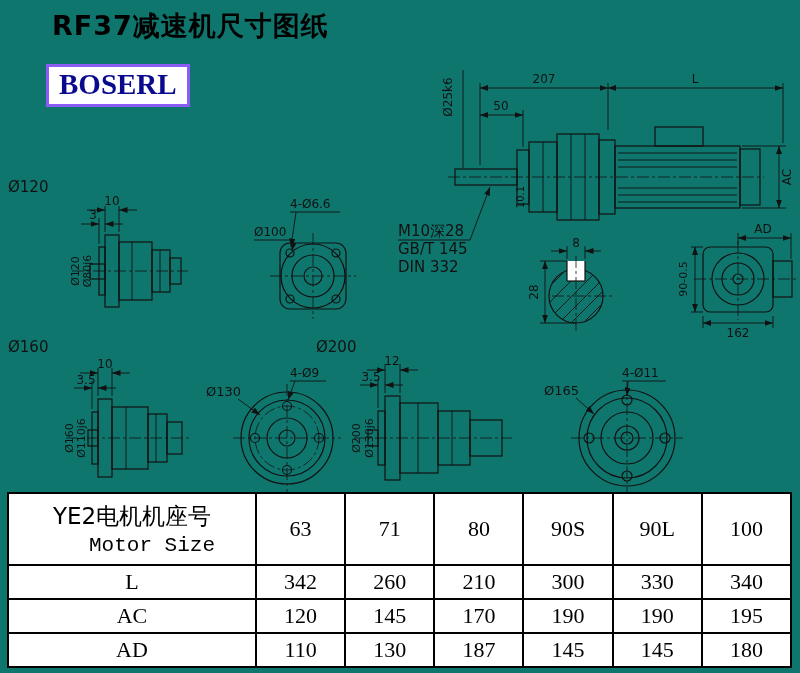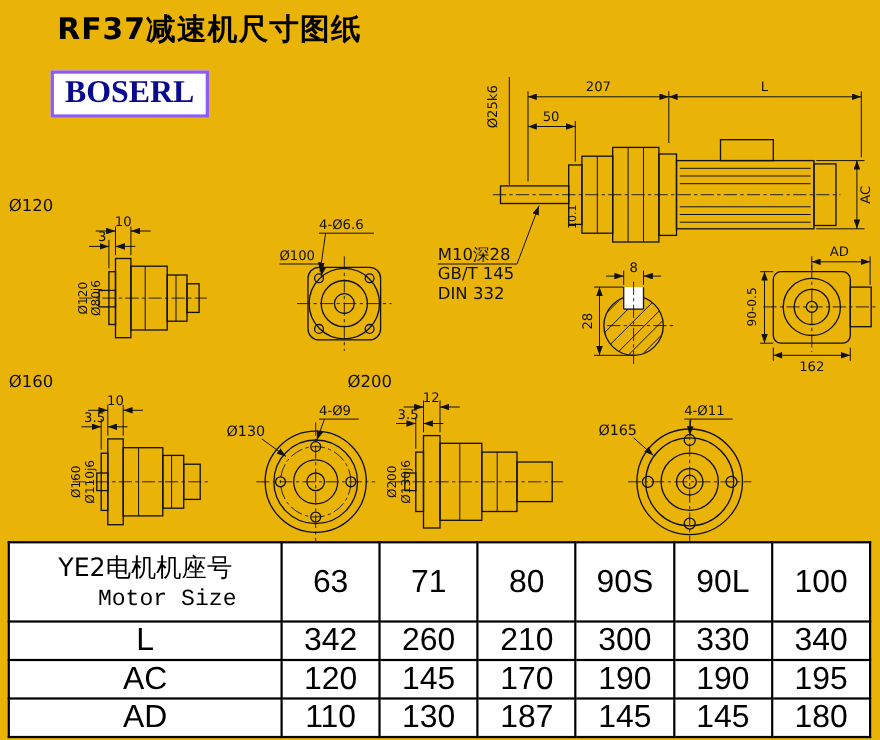--- a/index.html
+++ b/index.html
@@ -1,16 +1,16 @@
 <!DOCTYPE html>
 <html><head>
 <meta charset="utf-8">
 <style>
   html,body{margin:0;padding:0;background:#fff;}
-  .canvas{position:relative;width:800px;height:673px;background:#eab308;overflow:hidden;
+  .canvas{position:relative;width:800px;height:673px;background:#0f766e;overflow:hidden;
           font-family:"DejaVu Sans",sans-serif;color:#000;}
   .title{position:absolute;left:52px;top:8px;font-size:27px;font-weight:bold;letter-spacing:1px;}
   .logo{position:absolute;left:46px;top:64px;border:3px solid #8b5cf6;padding:1px 10px 3px 10px;
         font-family:"Liberation Serif",serif;font-size:29px;font-weight:bold;color:#0a0a8f;background:#fff;}
   svg{position:absolute;left:0;top:0;}
   svg text{font-family:"DejaVu Sans",sans-serif;font-size:12px;fill:#111;stroke:none;}
   text.lbl{font-size:15px;}
   text.md{font-size:13px;}
   text.sm{font-size:10px;}
   text.sm2{font-size:11px;}
@@ -19,21 +19,21 @@
   .thin{fill:none;stroke:#111;stroke-width:0.9px;}
   .cl{fill:none;stroke:#111;stroke-width:0.8px;stroke-dasharray:12 3 3 3;}
   .dim{fill:none;stroke:#111;stroke-width:0.9px;}
   table.dims{position:absolute;left:7px;top:492px;width:785px;border-collapse:collapse;table-layout:fixed;}
   table.dims td{border:2px solid #000;text-align:center;vertical-align:middle;padding:0;background:#fff;}
   table.dims col.c0{width:248px;}
   tr.hrow td{height:70px;}
   tr.drow td{height:32px;}
   .cn{font-size:23px;font-family:"DejaVu Sans",sans-serif;}
   .en{font-size:21px;font-family:"Liberation Mono",monospace;margin-top:2px;margin-left:40px;}
-  .val{font-size:29px;font-family:Liberation Sans, sans-serif;}
+  .val{font-size:22px;font-family:Liberation Serif, serif;}
 </style>
 </head>
 <body>
 
 <div class="canvas">
 
   <div class="title">RF37减速机尺寸图纸</div>
   <div class="logo">BOSERL</div>
 
   <svg width="800" height="492" viewBox="0 0 800 492">

